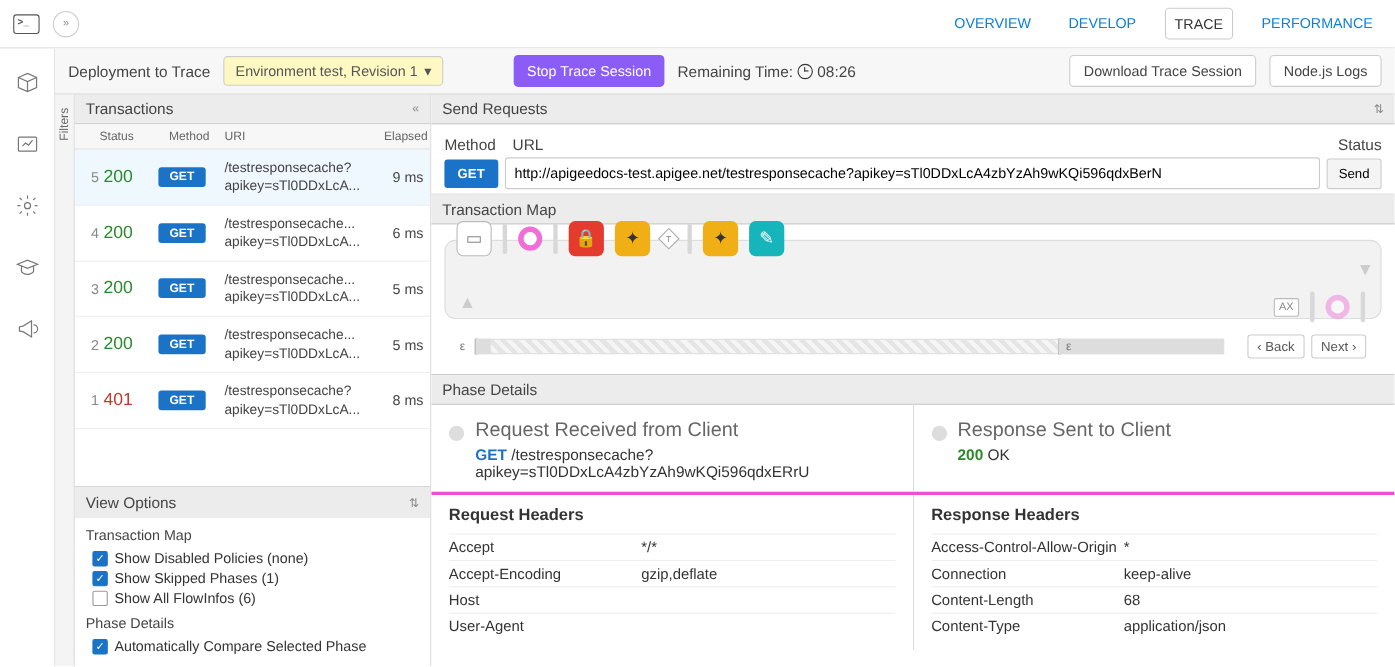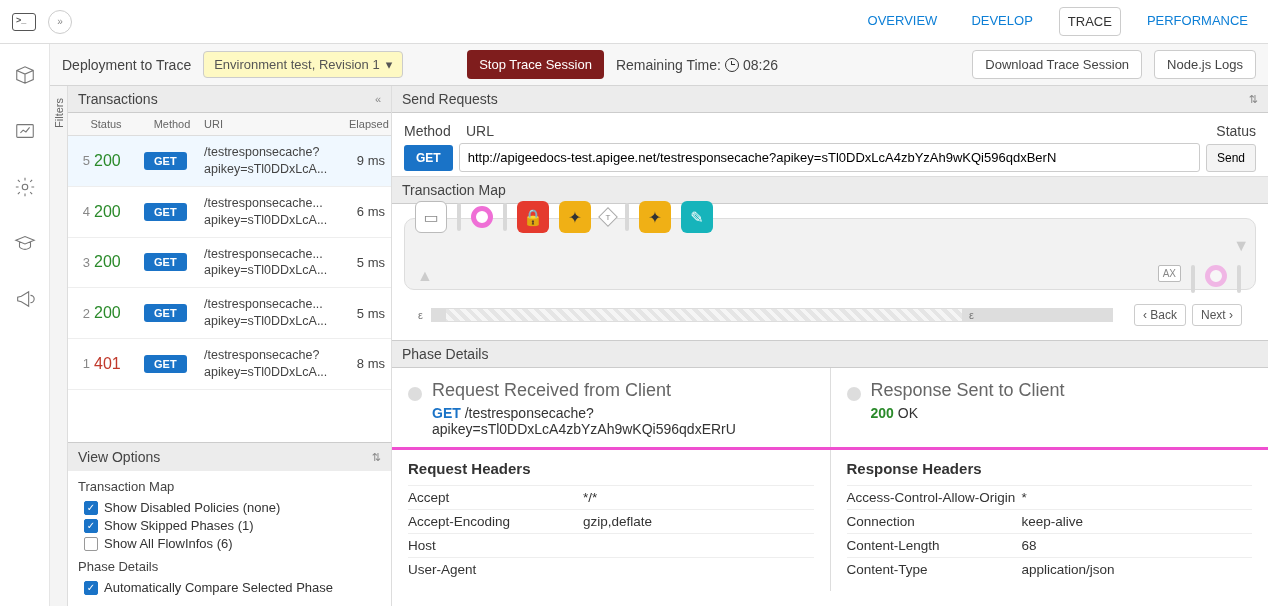--- a/index.html
+++ b/index.html
@@ -12,21 +12,21 @@
 .tabs { margin-left: auto; display: flex; gap: 18px; font-size: 13px; font-weight: 500; }
 .tab { color: #0d7fd6; cursor: pointer; padding: 6px 8px; }
 .tab.active { color: #333; border: 1px solid #ccc; border-radius: 4px; background: #fff; }
 .layout { display: flex; height: calc(606px - 44px); }
 .sidebar { width: 50px; border-right: 1px solid #e5e5e5; display: flex; flex-direction: column; align-items: center; padding-top: 20px; gap: 34px; color: #777; }
 .sidebar svg { width: 22px; height: 22px; stroke: #777; fill: none; stroke-width: 1.2; cursor: pointer; }
 .main { flex: 1; display: flex; flex-direction: column; }
 .toolbar { height: 42px; border-bottom: 1px solid #d5d5d5; background: #f7f7f7; display: flex; align-items: center; padding: 0 12px; gap: 12px; font-size: 14px; }
 .deploy-lbl { color: #444; }
 .dropdown-btn { border: 1px solid #ccc; background: #fef9c3; border-radius: 4px; padding: 5px 10px; font-size: 13px; cursor: pointer; display: inline-flex; align-items: center; gap: 6px; color: #555; }
-.btn-danger { background: #7f1d1d; color: #fff; border: none; border-radius: 4px; padding: 7px 12px; font-size: 13px; cursor: pointer; font-weight: 500; }
+.btn-danger { background: #8b5cf6; color: #fff; border: none; border-radius: 4px; padding: 7px 12px; font-size: 13px; cursor: pointer; font-weight: 500; }
 .remaining { color: #444; display: inline-flex; align-items: center; gap: 4px; font-size: 14px; }
 .clock-icon { width: 14px; height: 14px; border: 1.5px solid #333; border-radius: 50%; position: relative; display: inline-block; }
 .clock-icon::before { content: ''; position: absolute; top: 2px; left: 5px; width: 1.5px; height: 4px; background: #333; }
 .clock-icon::after { content: ''; position: absolute; top: 5px; left: 5px; width: 4px; height: 1.5px; background: #333; }
 .btn-light { border: 1px solid #ccc; background: #fff; border-radius: 4px; padding: 6px 12px; font-size: 13px; cursor: pointer; color: #444; }
 .content-row { display: flex; flex: 1; min-height: 0; }
 .left-panel { width: 342px; border-right: 1px solid #ddd; display: flex; }
 .filters-tab { width: 18px; background: #f4f4f4; border-right: 1px solid #ddd; display: flex; align-items: flex-start; justify-content: center; padding-top: 12px; }
 .filters-tab span { writing-mode: vertical-rl; transform: rotate(180deg); font-size: 11px; color: #666; cursor: pointer; }
 .trans-wrap { flex: 1; display: flex; flex-direction: column; }
@@ -65,21 +65,21 @@
 .sr-labels .s { width: 60px; text-align: right; }
 .sr-inputs { display: flex; gap: 6px; align-items: center; }
 .sr-inputs .get-b { background: #1a73c7; color: #fff; border-radius: 3px; padding: 6px 12px; font-size: 12px; font-weight: 600; border: none; cursor: pointer; }
 .sr-inputs input { flex: 1; border: 1px solid #ccc; border-radius: 3px; padding: 6px 8px; font-size: 13px; }
 .sr-inputs .send-b { border: 1px solid #ccc; background: #f4f4f4; border-radius: 3px; padding: 6px 10px; font-size: 12px; cursor: pointer; }
 .api-console { text-align: right; font-size: 12px; padding: 4px 12px 6px; color: #555; }
 .api-console a { color: #1a73c7; text-decoration: none; cursor: pointer; }
 .tmap-body { padding: 14px 12px 10px; }
 .flow-container { position: relative; background: #f2f2f2; border: 1px solid #ddd; border-radius: 10px; height: 72px; }
 .flow-top { position: absolute; top: -18px; left: 10px; display: flex; align-items: center; gap: 10px; }
-.flow-bottom { position: absolute; bottom: -4px; right: 14px; display: flex; align-items: flex-start; gap: 10px; }
+.flow-bottom { position: absolute; bottom: -4px; right: 14px; display: flex; align-items: center; gap: 10px; }
 .step { width: 32px; height: 32px; border-radius: 6px; display: flex; align-items: center; justify-content: center; font-size: 16px; }
 .step-device { background: #fff; border: 1px solid #bbb; color: #888; }
 .step-sep { width: 4px; height: 28px; background: #d8d8d8; border-radius: 2px; }
 .ring { width: 22px; height: 22px; border: 5px solid #ef6fd6; border-radius: 50%; background: #fff; }
 .ring.faded { opacity: 0.45; }
 .step-red { background: #e53a2e; color: #fff; }
 .step-yel { background: #f0b015; color: #333; }
 .step-tiny { transform: rotate(45deg); width: 14px; height: 14px; border: 1px solid #aaa; background: #fff; font-size: 8px; display: flex; align-items: center; justify-content: center; color: #888; }
 .step-teal { background: #16b4bb; color: #fff; }
 .ax-box { border: 1px solid #bbb; background: #fff; padding: 2px 4px; font-size: 10px; color: #888; border-radius: 2px; }

